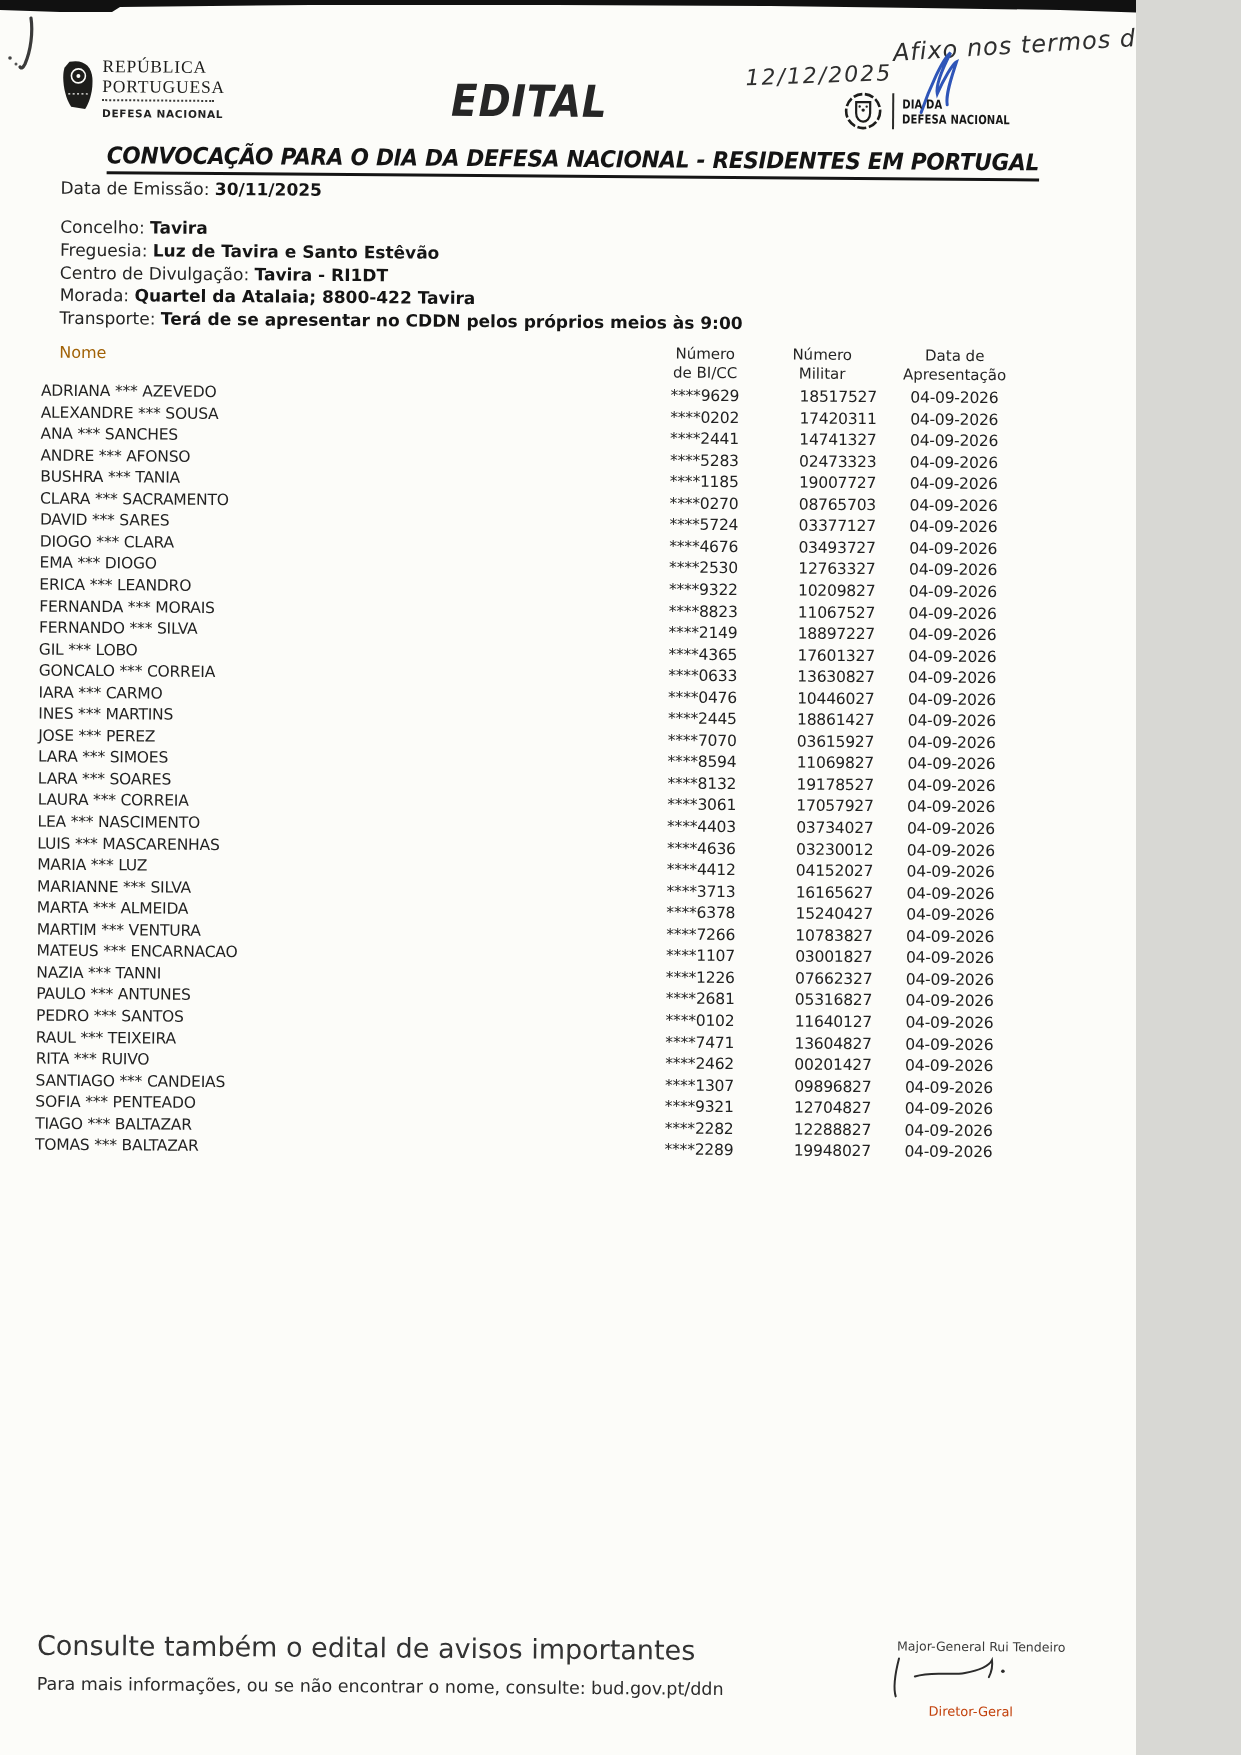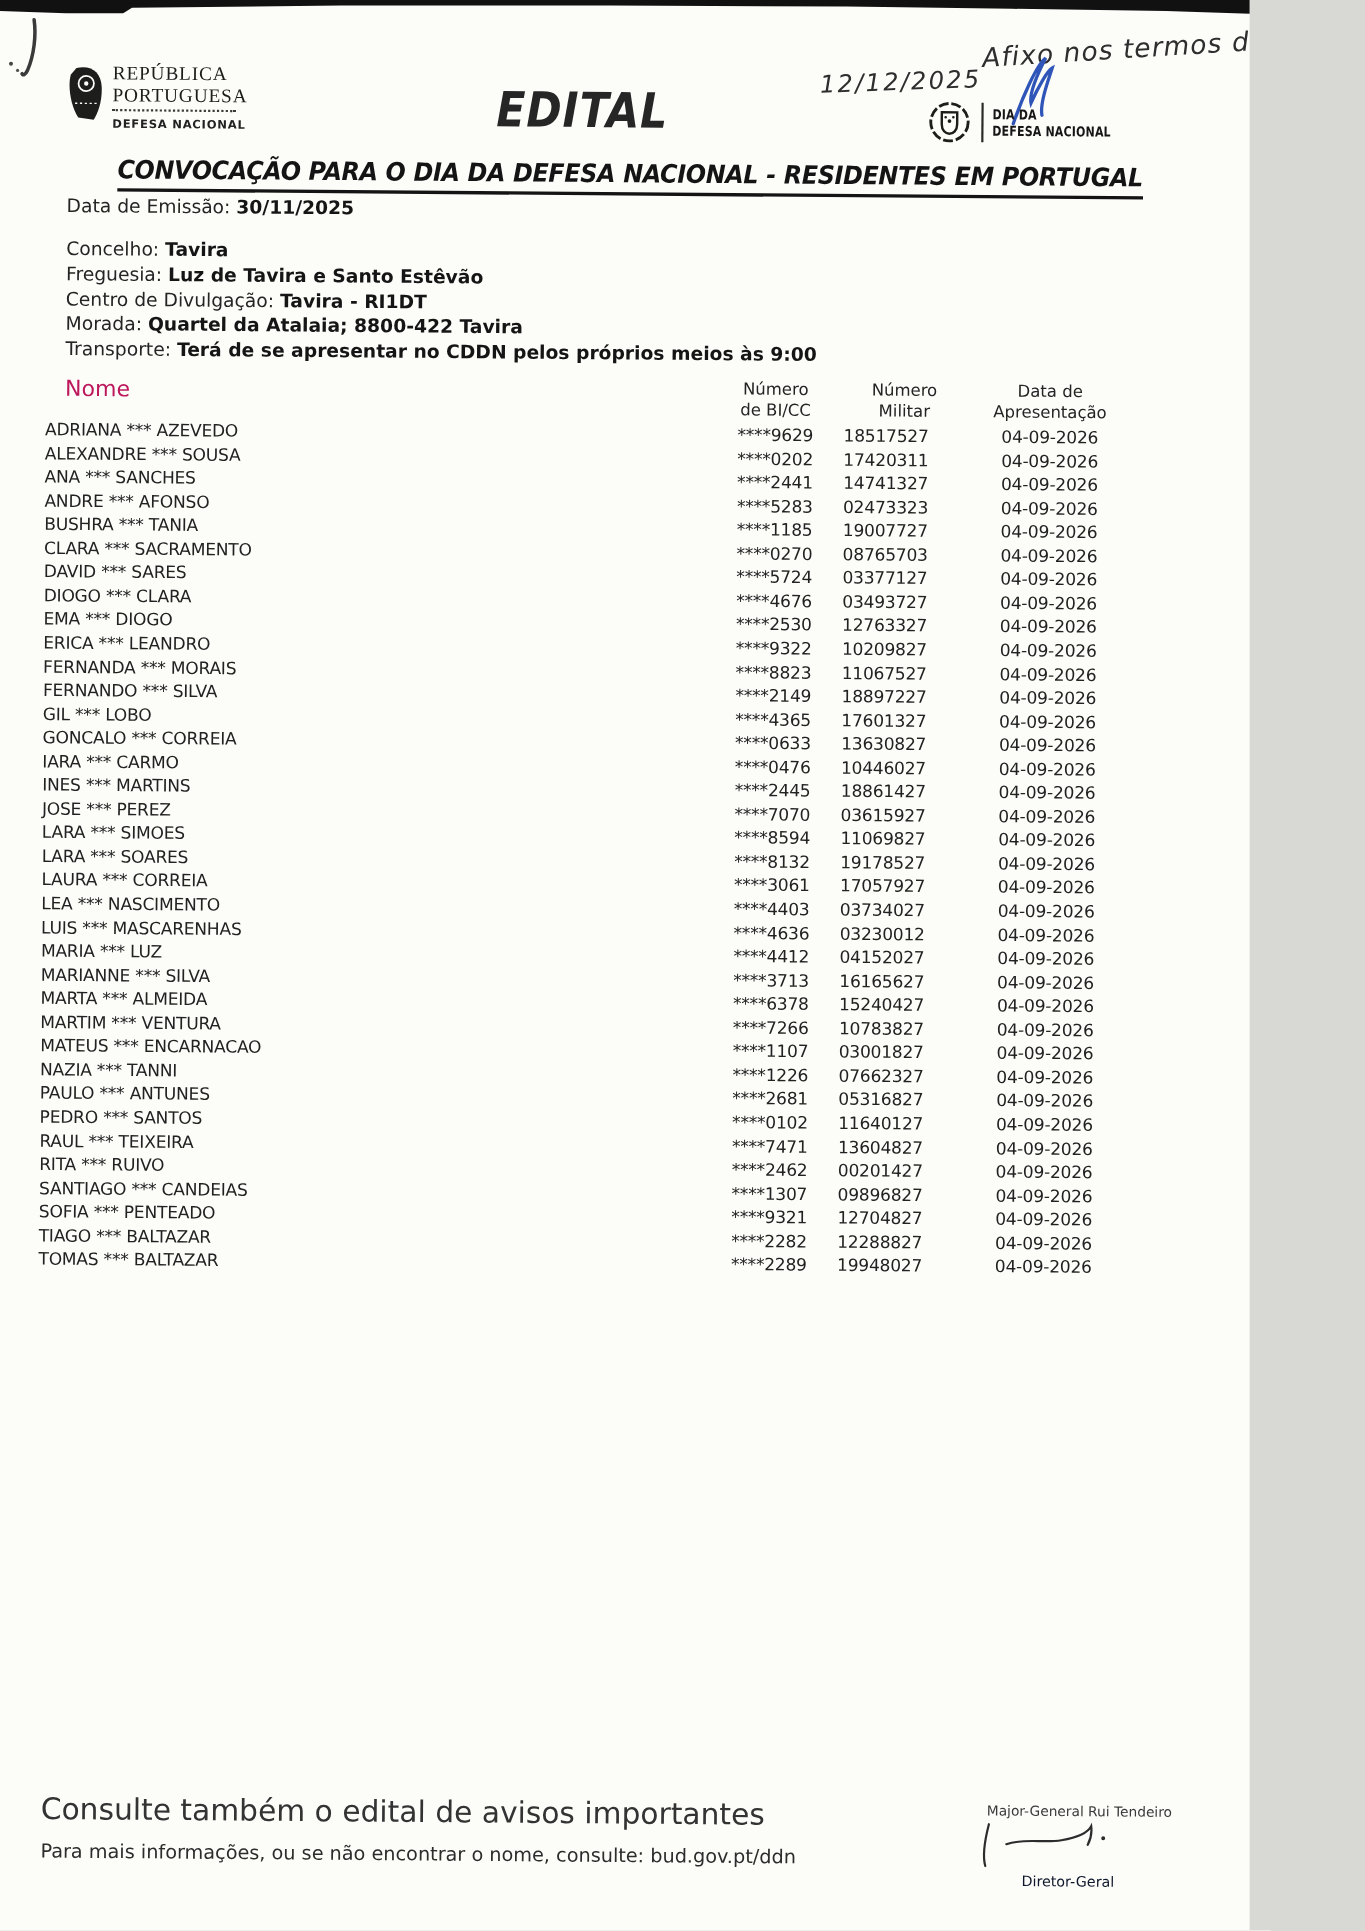--- a/index.html
+++ b/index.html
@@ -31,33 +31,33 @@
         transform:scaleX(.8);transform-origin:left;white-space:nowrap;}
   .main-title{font-size:23px;font-weight:bold;font-style:italic;white-space:nowrap;
         letter-spacing:-.3px;color:#141414;border-bottom:3px solid #141414;padding-bottom:3px;
         transform:scaleX(.94);transform-origin:left;}
   
   .line{font-size:17px;color:#242424;}
   .line b{color:#151515;}
   .info-block .line{line-height:22.8px;}
   
   .th{font-size:15px;line-height:18.5px;text-align:center;color:#242424;}
-  .th-nome{font-size:20px;color:#be185d;}
+  .th-nome{font-size:16px;color:#a16207;}
   .rows{position:absolute;left:0;top:382px;width:1241px;}
   .row{position:absolute;left:0;width:1241px;height:22px;}
   .cell{position:absolute;font-size:15.5px;color:#222;white-space:nowrap;letter-spacing:-.2px;}
   .c-name{left:44px;}
   .c-bicc{left:648px;width:120px;text-align:center;}
-  .c-mil{left:770px;width:110px;text-align:left;}
+  .c-mil{left:770px;width:110px;text-align:right;}
   .c-date{left:895px;width:125px;text-align:center;}
   
   .foot-big{font-size:27px;color:#333;}
   .foot-small{font-size:17.5px;color:#2c2c2c;}
   .signer{font-size:12.5px;color:#3a3a3a;}
-  .signer-title{font-size:13px;color:#0f172a;}
+  .signer-title{font-size:13px;color:#c2410c;}
 </style>
 </head>
 <body>
 
 <div class="page">
 
   <div class="scan-top"></div>
   <svg class="pen-stroke" width="40" height="70" viewBox="0 0 40 70">
     <path d="M25,6 C27,20 25,38 19,52 C17,56 15,57 14,55" fill="none" stroke="#3a3a3a" stroke-width="3.2" stroke-linecap="round"></path>
     <circle cx="4" cy="46" r="1.8" fill="#444"></circle>

